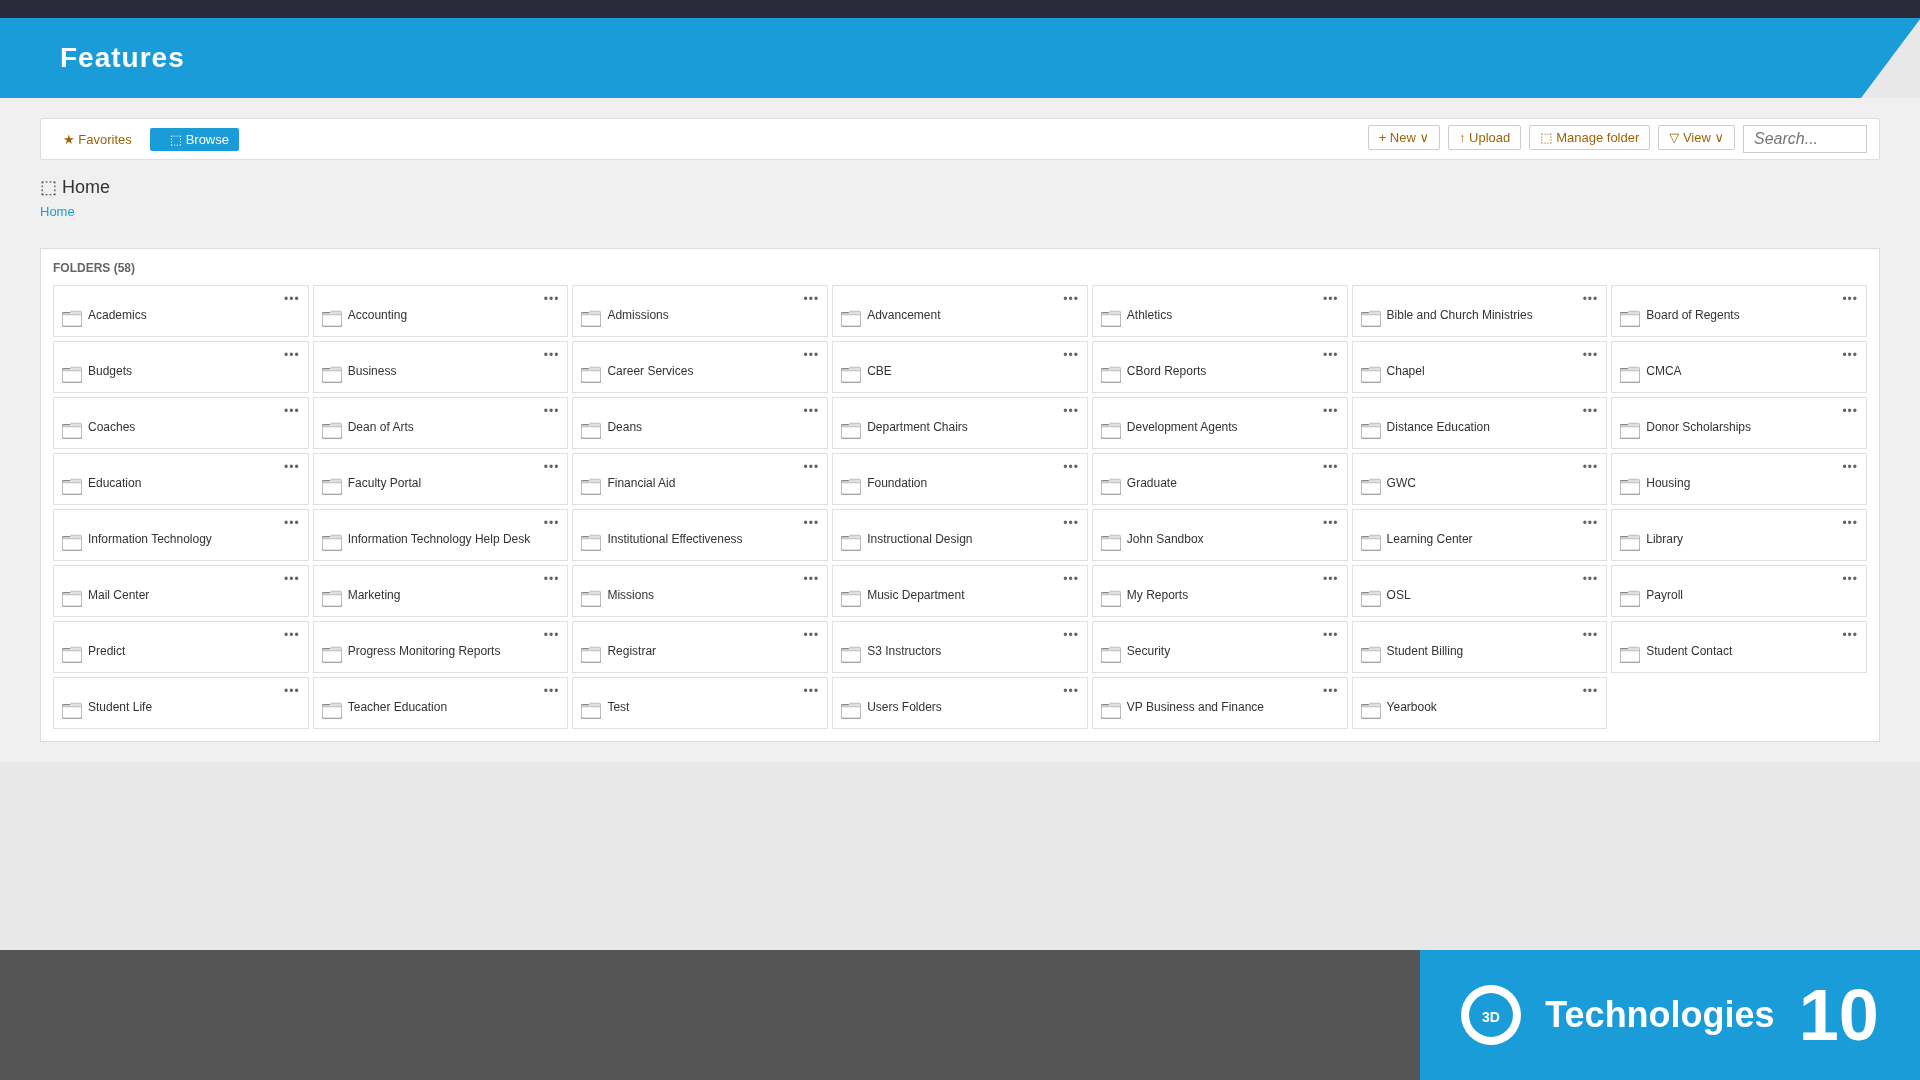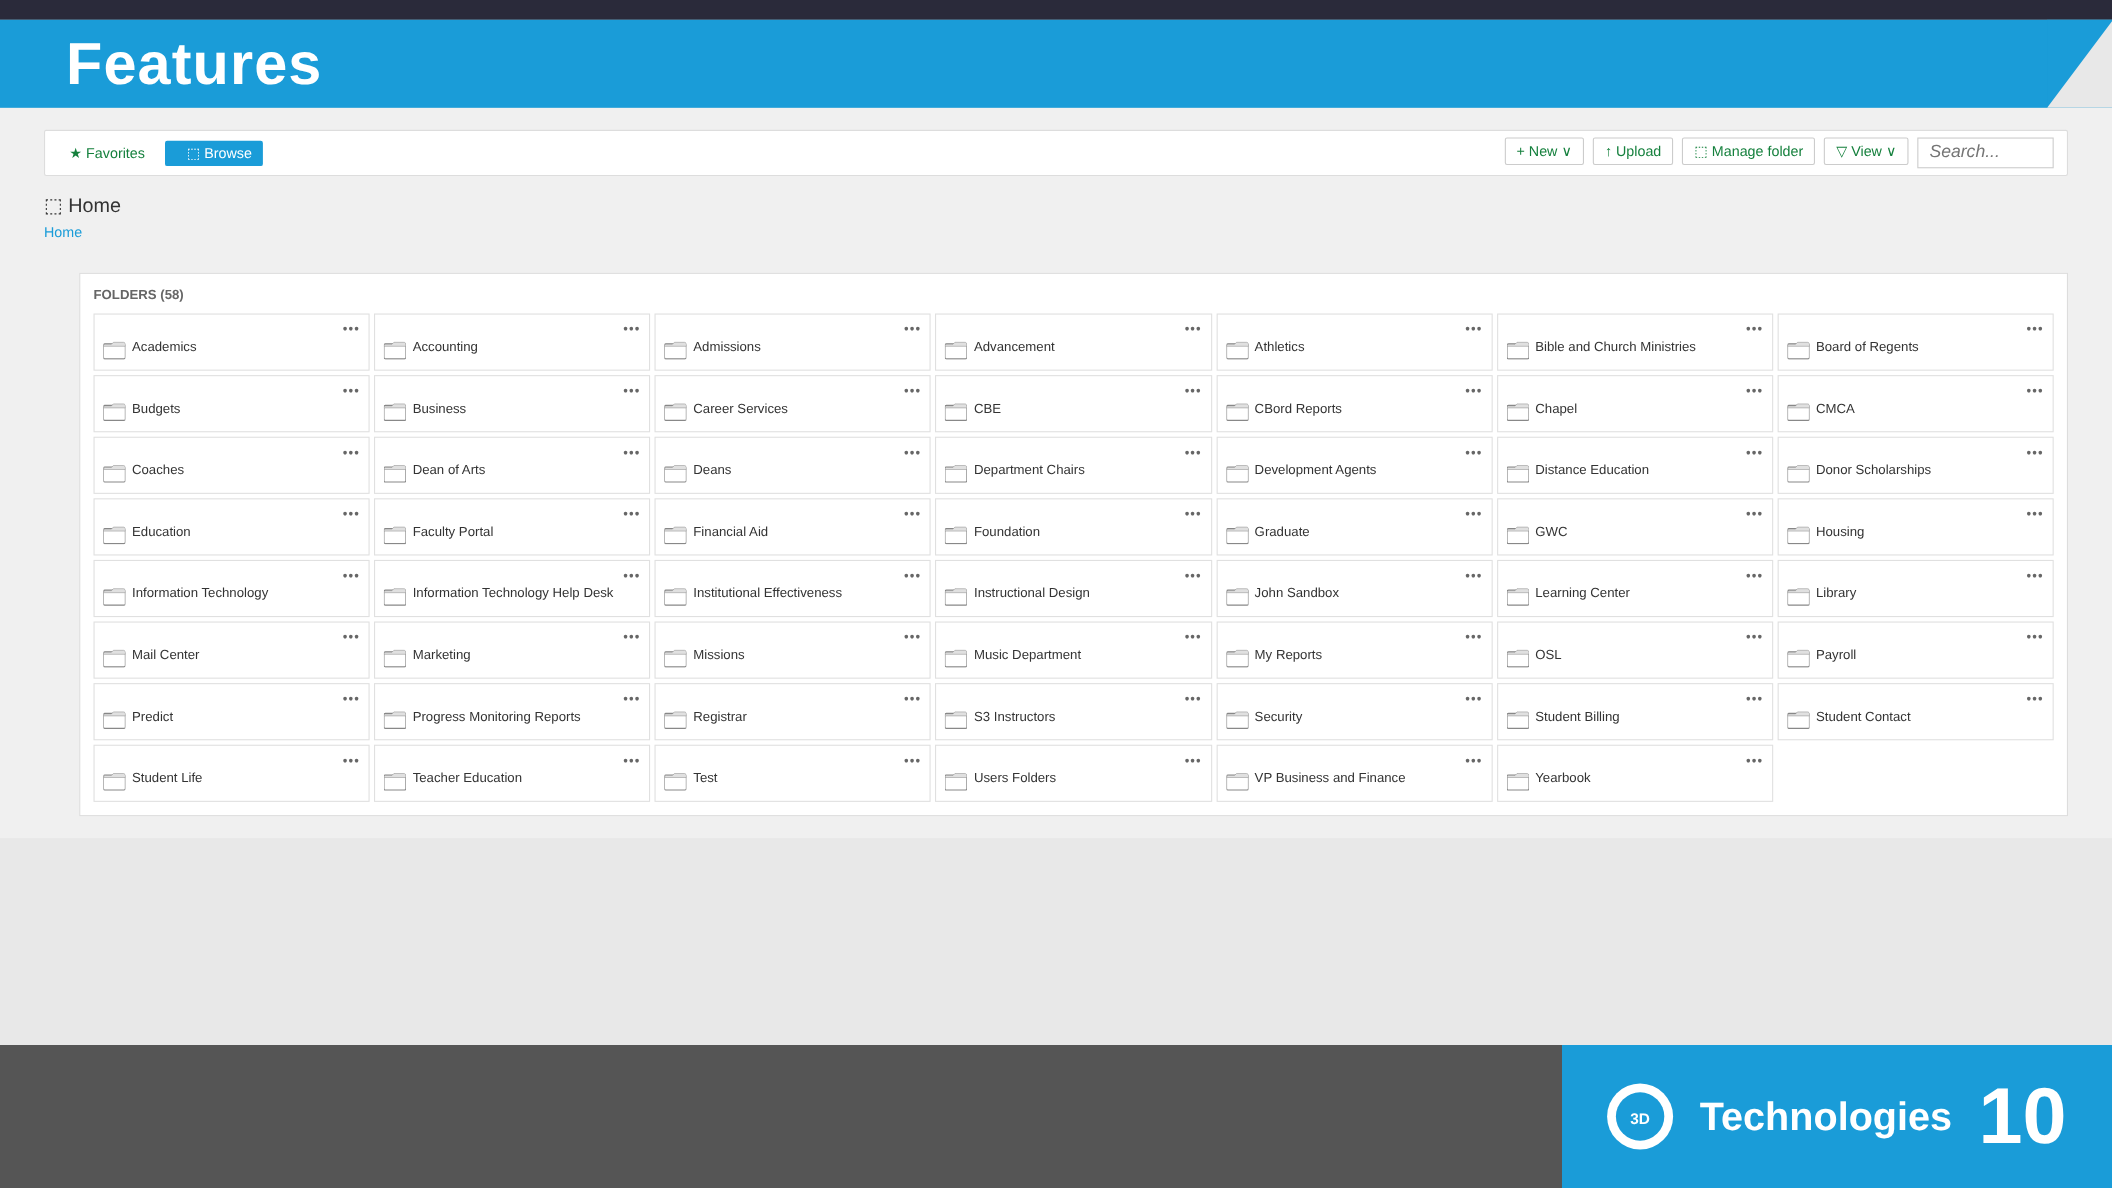--- a/index.html
+++ b/index.html
@@ -16,21 +16,21 @@
     .features-header {
       background: #1a9cd8;
       height: 80px;
       display: flex;
       align-items: center;
       padding-left: 60px;
       position: relative;
     }
     .features-header h1 {
       color: white;
-      font-size: 54px;
+      font-size: 28px;
       font-weight: 700;
       letter-spacing: 1px;
     }
     .features-header::after {
       content: '';
       position: absolute;
       right: -1px;
       top: 0;
       width: 0;
       height: 0;
@@ -63,21 +63,21 @@
     }
     .toolbar-btn {
       display: flex;
       align-items: center;
       gap: 4px;
       padding: 4px 10px;
       border: none;
       background: none;
       cursor: pointer;
       font-size: 13px;
-      color: #15803d;
+      color: #a16207;
       border-radius: 2px;
     }
     .toolbar-btn.active {
       background: #1a9cd8;
       color: white;
       padding-left: 20px;
     }
     .toolbar-right {
       display: flex;
       align-items: flex-start;
@@ -115,21 +115,20 @@
       font-size: 13px;
       text-decoration: none;
       cursor: pointer;
     }
 
     
     .folders-section {
       background: white;
       border: 1px solid #ddd;
       padding: 12px;
-      margin-left: 32px;
     }
     .folders-header {
       font-size: 12px;
       color: #666;
       margin-bottom: 10px;
       font-weight: 600;
     }
 
     
     .folder-grid {

